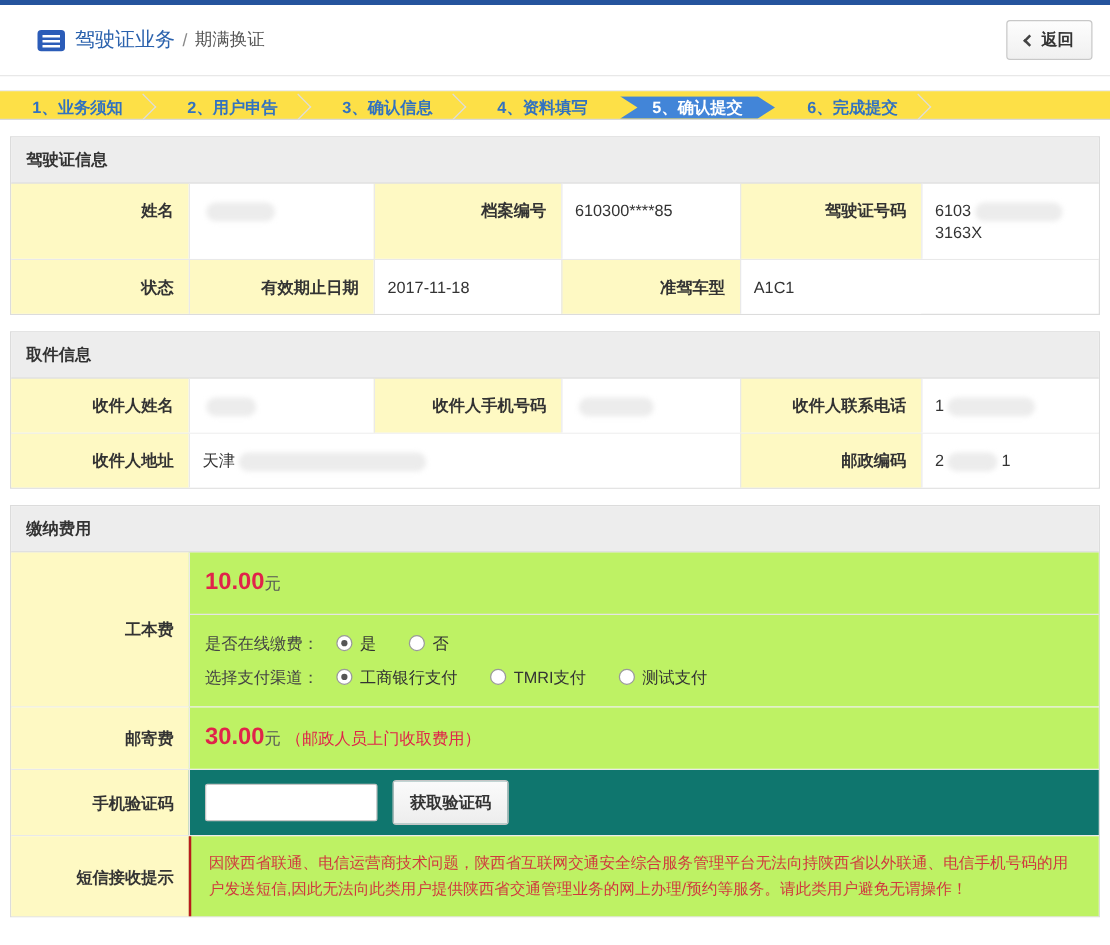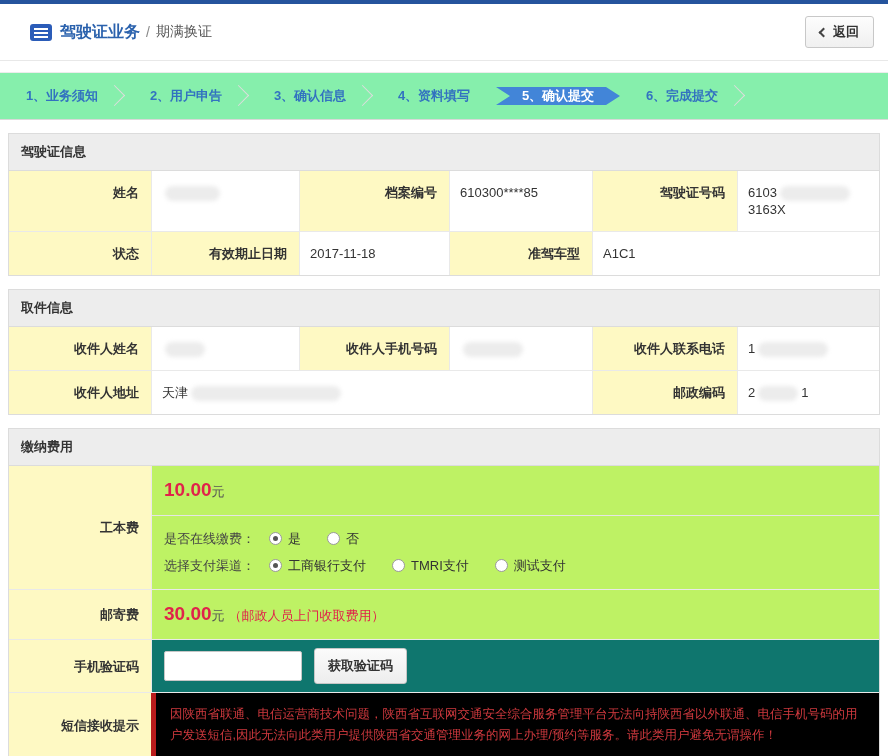--- a/index.html
+++ b/index.html
@@ -18,39 +18,39 @@
     border-bottom:1px solid #e8e8e8;
   }
   .hdr-icon {
     width:22px; height:17px; background:#2b5cb8; border-radius:3px;
     display:inline-block; position:relative; margin-right:8px; flex:none;
   }
   .hdr-icon::before {
     content:''; position:absolute; left:4px; right:4px; top:4px; height:2px;
     background:#fff; box-shadow:0 4px 0 #fff, 0 8px 0 #fff;
   }
-  .hdr-title { color:#2b62ad; font-size:16px; font-weight:bold; }
+  .hdr-title { color:#2b62ad; font-size:16px; font-weight:normal; }
   .hdr-sep { color:#888; font-size:14px; margin:0 6px; }
   .hdr-sub { color:#555; font-size:14px; }
   .back-btn {
     margin-left:auto; display:inline-flex; align-items:center; gap:6px;
     background:linear-gradient(#fdfdfd,#f0f0f0);
     border:1px solid #c8c8c8; border-radius:3px;
     padding:6px 14px; font-size:13px; color:#333; cursor:pointer; font-weight:bold;font-family:Liberation Serif, serif;
   }
   .chev-left {
     width:7px; height:7px; display:inline-block;
     border-left:2px solid #444; border-bottom:2px solid #444;
     transform:rotate(45deg); margin-top:1px;
   }
   
   .steps {
-    display:flex; margin-top:11px; height:48px;
+    display:flex; margin-top:11px; height:24px;
     border-top:1px solid #ececec; border-bottom:1px solid #d9d9d9;
-    background:#86efac; align-items:center;
+    background:#fde047; align-items:flex-end;
   }
   .step {
     width:124px; flex:none; position:relative;
     display:flex; align-items:center; justify-content:center;
     color:#3272c0; font-weight:bold; font-size:13px; cursor:pointer;
   }
   .step .sep {
     position:absolute; right:2px; top:50%; margin-top:-8px;
     width:15px; height:15px;
     border-top:1px solid #ddd; border-right:1px solid #ddd;
@@ -108,21 +108,21 @@
   .captcha-input {
     width:138px; height:30px; border:1px solid #c6c6c6; border-radius:2px;
     padding:0 8px; font-size:13px; font-family:inherit;
   }
   .code-btn {
     background:linear-gradient(#fbfbfb,#ededed); border:1px solid #c6c6c6;
     border-radius:3px; padding:8px 13px; font-size:13px; font-weight:bold;
     color:#333; cursor:pointer; font-family:inherit;
   }
   .sms-cell {
-    background:#000000; border-left:5px solid #b91c1c;
+    background:#bef264; border-left:2px solid #b91c1c;
     padding:11px 14px; line-height:21px; color:#d0393e; font-size:12.5px;
   }
 </style>
 </head>
 <body>
 
 <div class="topline"></div>
 
 <div class="header">
   <span class="hdr-icon"></span>

